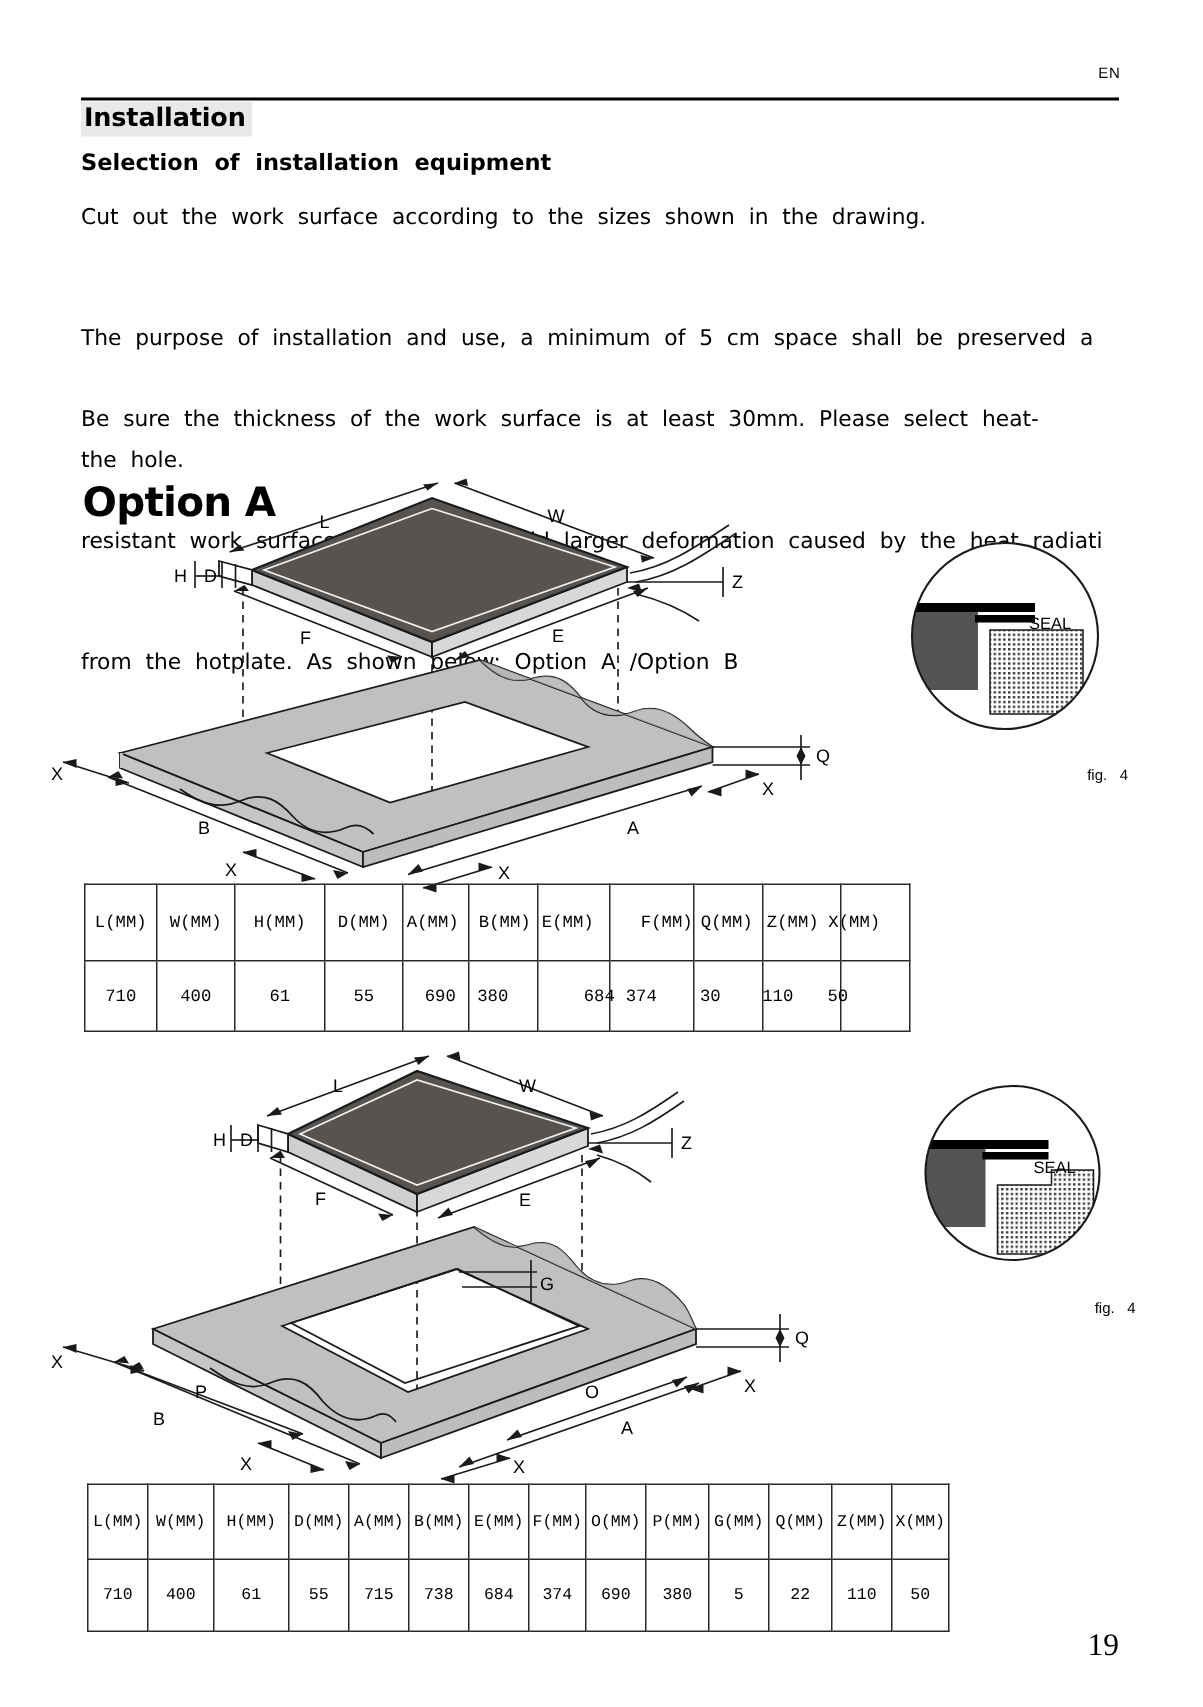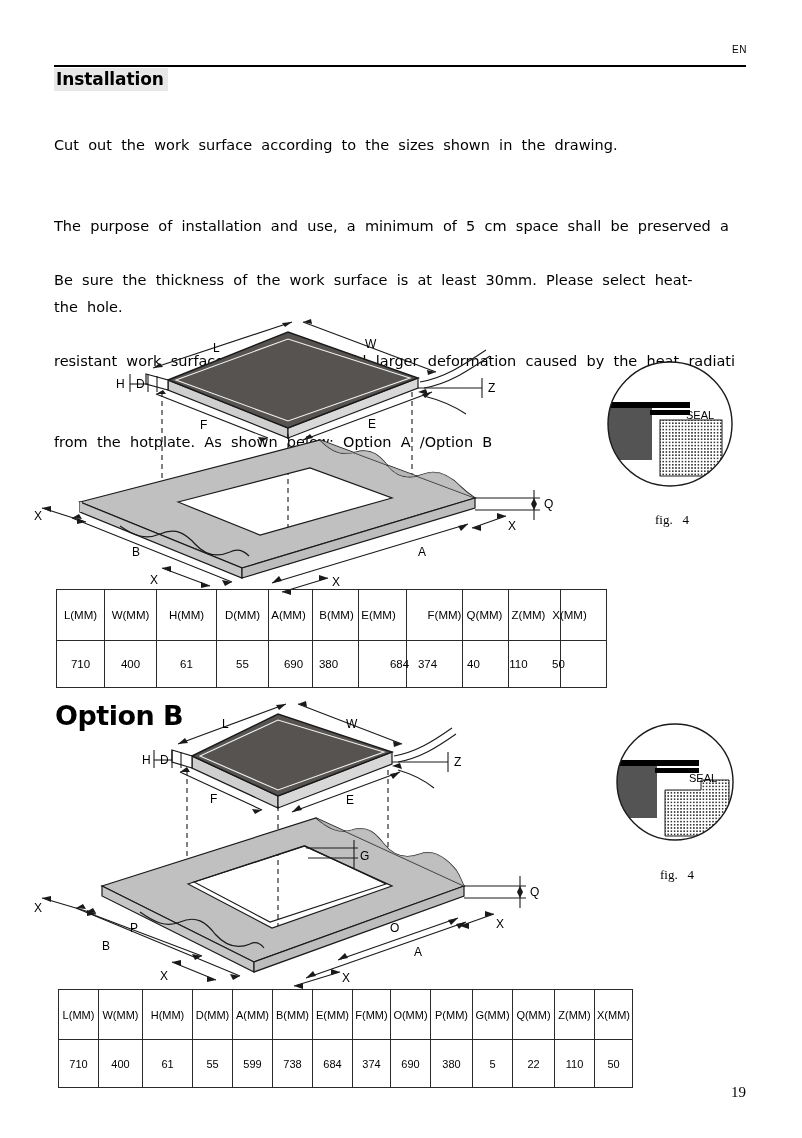--- a/index.html
+++ b/index.html
@@ -93,32 +93,32 @@
   #diagA { left: 20px; top: 330px; width: 560px; height: 250px; }
   #diagB { left: 20px; top: 700px; width: 545px; height: 290px; }
 
   
   .figblock { position: absolute; }
   #figA { left: 592px; top: 352px; width: 160px; height: 190px; }
   #figB { left: 597px; top: 712px; width: 160px; height: 185px; }
   .fig-caption {
     position: absolute;
     width: 100%;
-    text-align: center;
-    font-size: 13px;
-    font-family: Liberation Serif, serif;
+    text-align: right;
+    font-size: 10px;
+    font-family: Liberation Sans, sans-serif;
     white-space: pre;
   }
 
   
   .dimtable {
     position: absolute;
     border-collapse: collapse;
     table-layout: fixed;
-    font-family: Liberation Sans, sans-serif;
+    font-family: Liberation Mono, monospace;
   }
   .dimtable td {
     border: 1px solid #2a2a2a;
     text-align: center;
     vertical-align: middle;
     overflow: visible;
     white-space: nowrap;
   }
 
   #tableA { left: 56px; top: 589px; width: 550px; }
@@ -134,21 +134,21 @@
     display: block;
     position: relative;
     white-space: nowrap;
   }
 
   
   .pagenum {
     position: absolute;
     right: 56px;
     top: 1084px;
-    font-size: 15px;
+    font-size: 21px;
     font-family: "Liberation Serif", serif;
   }
 
   svg { display: block; overflow: visible; }
   .lbl {
     font-family: "Liberation Sans", sans-serif;
     font-size: 11px;
     fill: #000;
   }
   .lblbig {
@@ -158,32 +158,34 @@
   }
 </style>
 </head>
 <body>
 
 <div class="page">
 
   <div class="hdr-lang">EN</div>
   <div class="hdr-rule"></div>
   <div class="h1">Installation</div>
+  <div class="h2">Selection  of  installation  equipment</div>
 
   <div class="para p1">Cut  out  the  work  surface  according  to  the  sizes  shown  in  the  drawing.</div>
   <div class="para p2">
     <div>The  purpose  of  installation  and  use,  a  minimum  of  5  cm  space  shall  be  preserved  a</div>
     <div>the  hole.</div>
   </div>
   <div class="para p3">
     <div>Be  sure  the  thickness  of  the  work  surface  is  at  least  30mm.  Please  select  heat-</div>
     <div>resistant  work  surface  material  to  avoid  larger  deformation  caused  by  the  heat  radiati</div>
     <div>from  the  hotplate.  As  shown  below:  Option  A  /Option  B</div>
   </div>
 
+  <div class="opt-title" id="optA-title">Option A</div>
 
   <div class="diagram" id="diagA">
     <svg width="560" height="250" viewBox="0 0 560 250">
       <g fill="none" stroke="#1a1a1a" stroke-width="1.2">
 
         <polygon points="148,50 268,98 268,108 148,60" fill="#cfcfcf" stroke="#1a1a1a"></polygon>
         <polygon points="268,98 398,48 398,58 268,108" fill="#d8d8d8" stroke="#1a1a1a"></polygon>
 
         <polygon points="148,50 268,2 398,48 268,98" fill="#565350" stroke="#1a1a1a" stroke-width="1.4"></polygon>
 
@@ -419,33 +421,32 @@
       <td>
             <span class="ovf" style="left:-7px">380</span>
           </td>
       <td>
             <span class="ovf" style="left:17px">684</span>
           </td>
       <td>
             <span class="ovf" style="left:-7px">374</span>
           </td>
       <td>
-            <span class="ovf" style="left:-12px">40</span>
+            <span class="ovf" style="left:-12px">30</span>
           </td>
       <td>
             <span class="ovf" style="left:-16px">110</span>
           </td>
       <td>
             <span class="ovf" style="left:-25px">50</span>
           </td>
     </tr>
   </tbody>
     </table>
 
-  <div class="opt-title" id="optB-title">Option B</div>
 
   <div class="diagram" id="diagB">
     <svg width="545" height="290" viewBox="0 0 545 290">
       <g fill="none" stroke="#1a1a1a" stroke-width="1.2">
 
         <polygon points="172,56 258,96 258,108 172,68" fill="#cfcfcf" stroke="#1a1a1a"></polygon>
         <polygon points="258,96 372,52 372,64 258,108" fill="#d8d8d8" stroke="#1a1a1a"></polygon>
         <polygon points="172,56 258,14 372,52 258,96" fill="#565350" stroke="#1a1a1a" stroke-width="1.4"></polygon>
         <polygon points="180,56 258,20 364,52 258,90" fill="none" stroke="#f2f2f2" stroke-width="1.1"></polygon>
         <polygon points="152,50 172,56 172,68 152,62" fill="#ffffff" stroke="#1a1a1a"></polygon>
@@ -658,21 +659,21 @@
       <td>G(MM)</td>
       <td>Q(MM)</td>
       <td>Z(MM)</td>
       <td>X(MM)</td>
     </tr>
     <tr class="val-row">
       <td>710</td>
       <td>400</td>
       <td>61</td>
       <td>55</td>
-      <td>599</td>
+      <td>715</td>
       <td>738</td>
       <td>684</td>
       <td>374</td>
       <td>690</td>
       <td>380</td>
       <td>5</td>
       <td>22</td>
       <td>110</td>
       <td>50</td>
     </tr>

